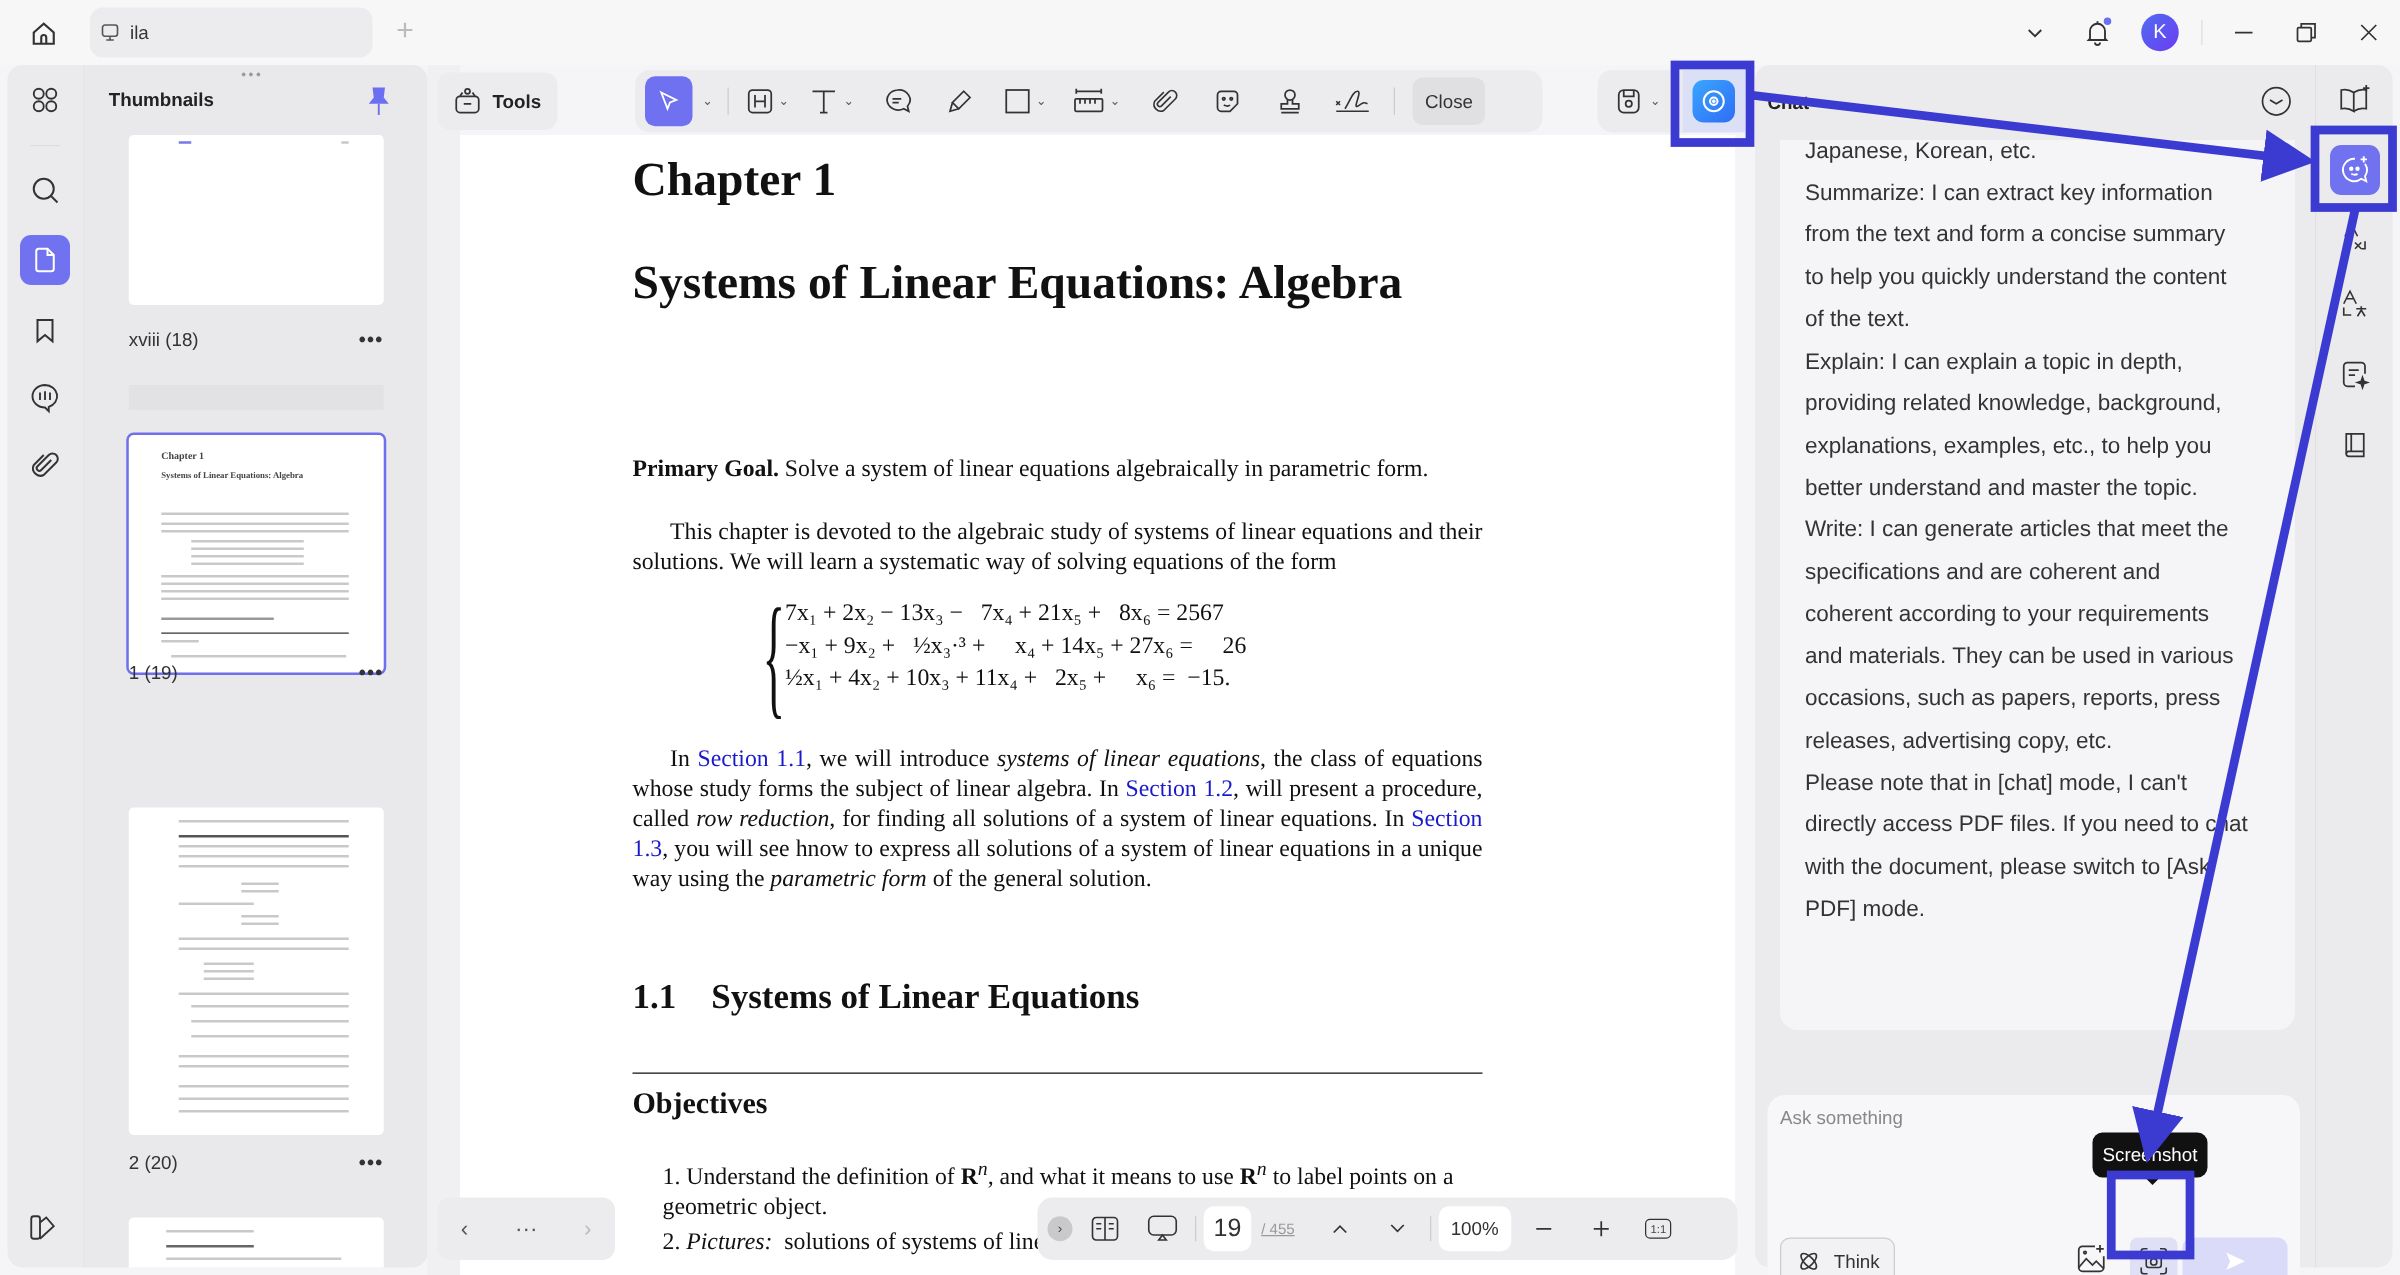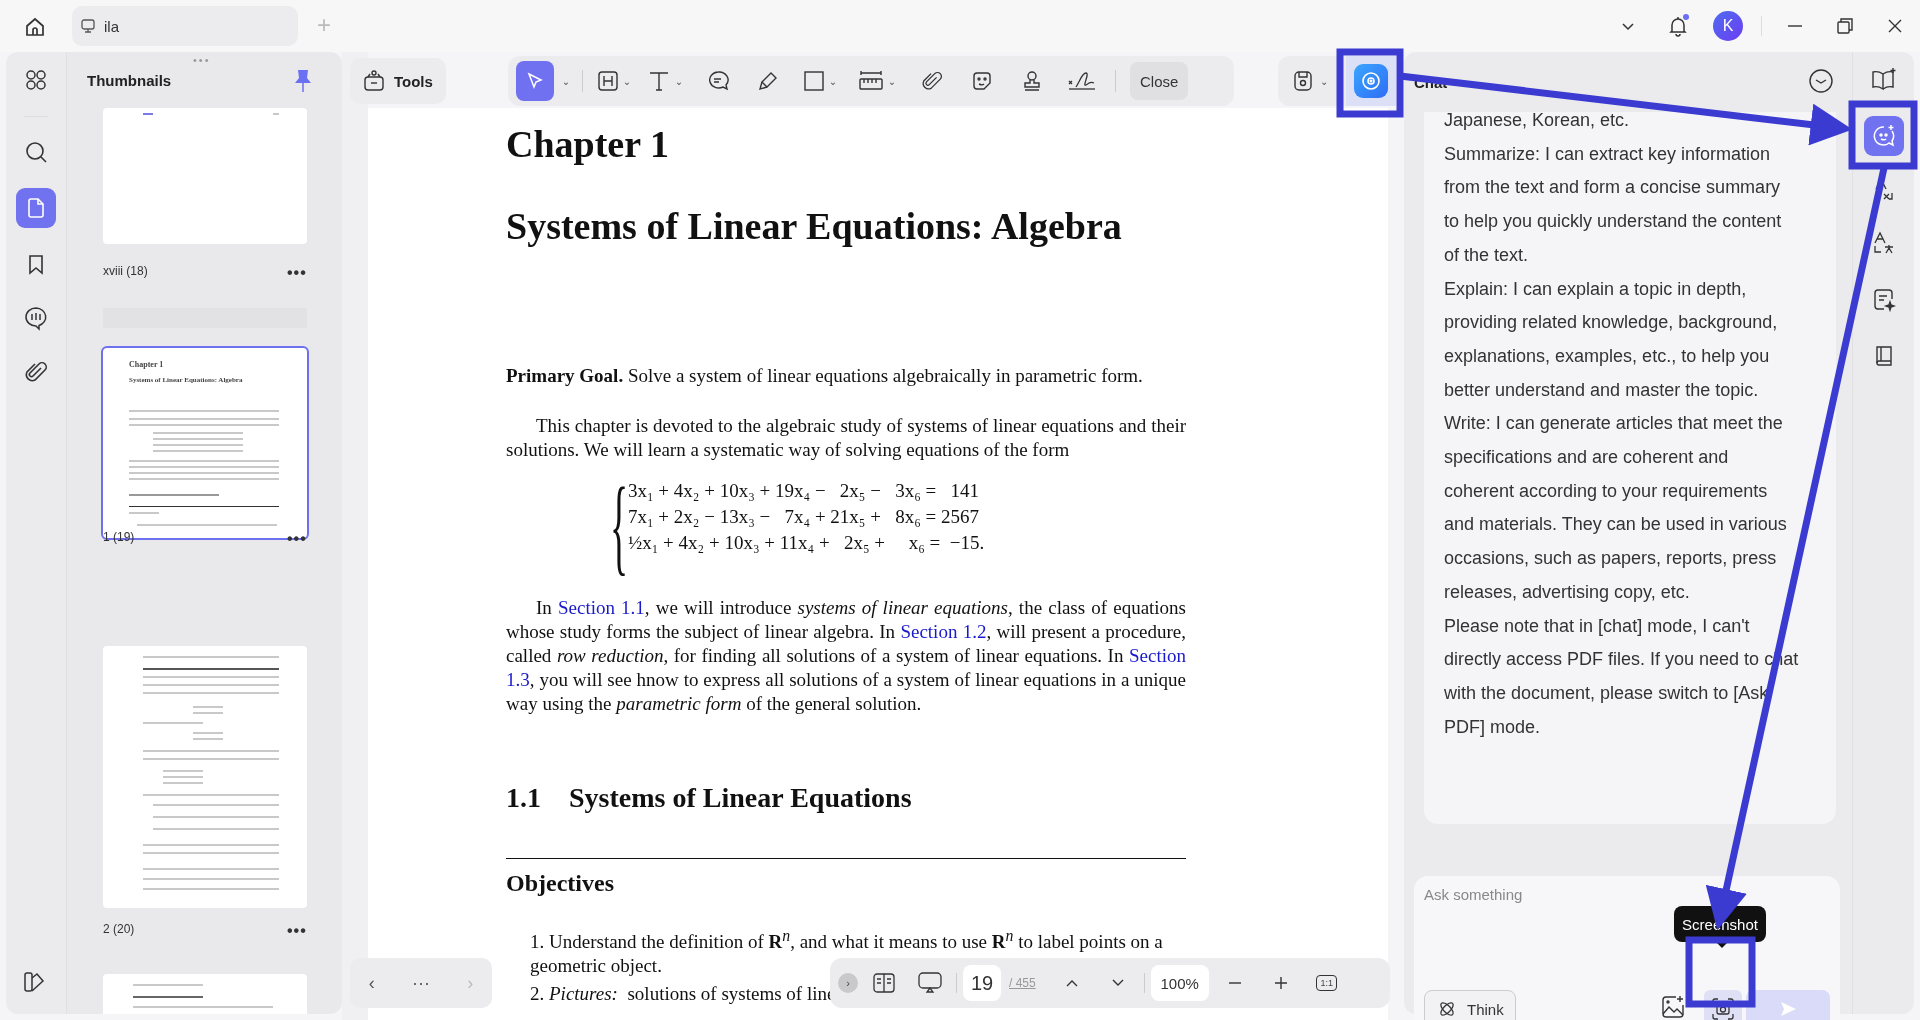--- a/index.html
+++ b/index.html
@@ -22,21 +22,21 @@
   .rail-item.active { background: #7172f0; color: #fff; }
   .rail-sep { position:absolute; left:18px; top: 64px; width: 24px; height:1px; background:#ddd; }
 
   
   .thumbs { position: absolute; left: 66px; top: 52px; width: 276px; height: 962px; background: #e9e9eb; border-radius: 0 12px 12px 0; overflow: hidden; border-left: 1px solid #e0e0e2; }
   .thumbs-drag { position:absolute; left: 126px; top: 2px; color:#999; font-size: 11px; letter-spacing: 2px; }
   .thumbs-title { position:absolute; left: 20px; top: 20px; font-size: 15px; font-weight: bold; color:#222; }
   .pin { position:absolute; left: 226px; top: 16px; color:#6b6ff2; }
   .thumb { position:absolute; left: 36px; width: 204px; background: #fff; border-radius: 4px; overflow:hidden; }
   .thumb.sel { outline: 2px solid #6f70ee; }
-  .thumb-label { position:absolute; left: 36px; font-size: 12px; color:#333; }
+  .thumb-label { position:absolute; left: 36px; font-size: 15px; color:#333; }
   .thumb-more { position:absolute; left: 220px; font-size: 16px; color:#333; letter-spacing: 1px; font-weight: bold; }
   .mini-line { position:absolute; height: 2px; background:#c9c9c9; }
 
   
   .tools-pill { position:absolute; left: 350px; top: 58px; width: 96px; height: 46px; background: #ececee; border-radius: 10px; display:flex; align-items:center; gap:8px; padding-left: 12px; font-size: 15px; font-weight: bold; color:#222; }
 
   
   .doc { position:absolute; left: 368px; top: 108px; width: 1020px; height: 912px; background: #fff; overflow:hidden; }
   .doc-scroll-strip { position:absolute; left: 342px; top: 52px; width: 26px; height: 968px; background:#f0f0f2; }
   .doc-inner { position:absolute; left: 138px; top: 0; width: 680px; font-family: "Liberation Serif", "DejaVu Serif", serif; color:#111; }
@@ -286,22 +286,22 @@
 
     <div class="p" style="top:256px">
       <b>Primary Goal.</b>
       <span>Solve a system of linear equations algebraically in parametric form.</span>
     </div>
 
     <div class="p indent" style="top:306px">This chapter is devoted to the algebraic study of systems of linear equations and their solutions.  We will learn a systematic way of solving equations of the form</div>
 
     <div class="eq">
       <div class="brace">{</div>
-      <div class="row">3x₁ + 4x₂ + 10x₃ + 19x₄ −   2x₅ −   3x₆ =   141</div>
       <div class="row">7x₁ + 2x₂ − 13x₃ −   7x₄ + 21x₅ +   8x₆ = 2567</div>
+      <div class="row">−x₁ + 9x₂ +   ½x₃·³ +     x₄ + 14x₅ + 27x₆ =     26</div>
       <div class="row">½x₁ + 4x₂ + 10x₃ + 11x₄ +   2x₅ +     x₆ =  −15.</div>
     </div>
 
     <div class="p indent" style="top:488px">
       <span>In </span><span class="lnk">Section 1.1</span><span>, we will introduce </span><i>systems of linear equations</i><span>, the class of equations whose study forms the subject of linear algebra. In </span><span class="lnk">Section 1.2</span><span>, will present a procedure, called </span><i>row reduction</i><span>, for finding all solutions of a system of linear equations.  In </span><span class="lnk">Section 1.3</span><span>, you will see hnow to express all solutions of a system of linear equations in a unique way using the </span><i>parametric form</i><span> of the general solution.</span>
     </div>
 
     <div class="sec" style="white-space:pre">1.1    Systems of Linear Equations</div>
     <div class="rule"></div>
     <div class="obj">Objectives</div>

